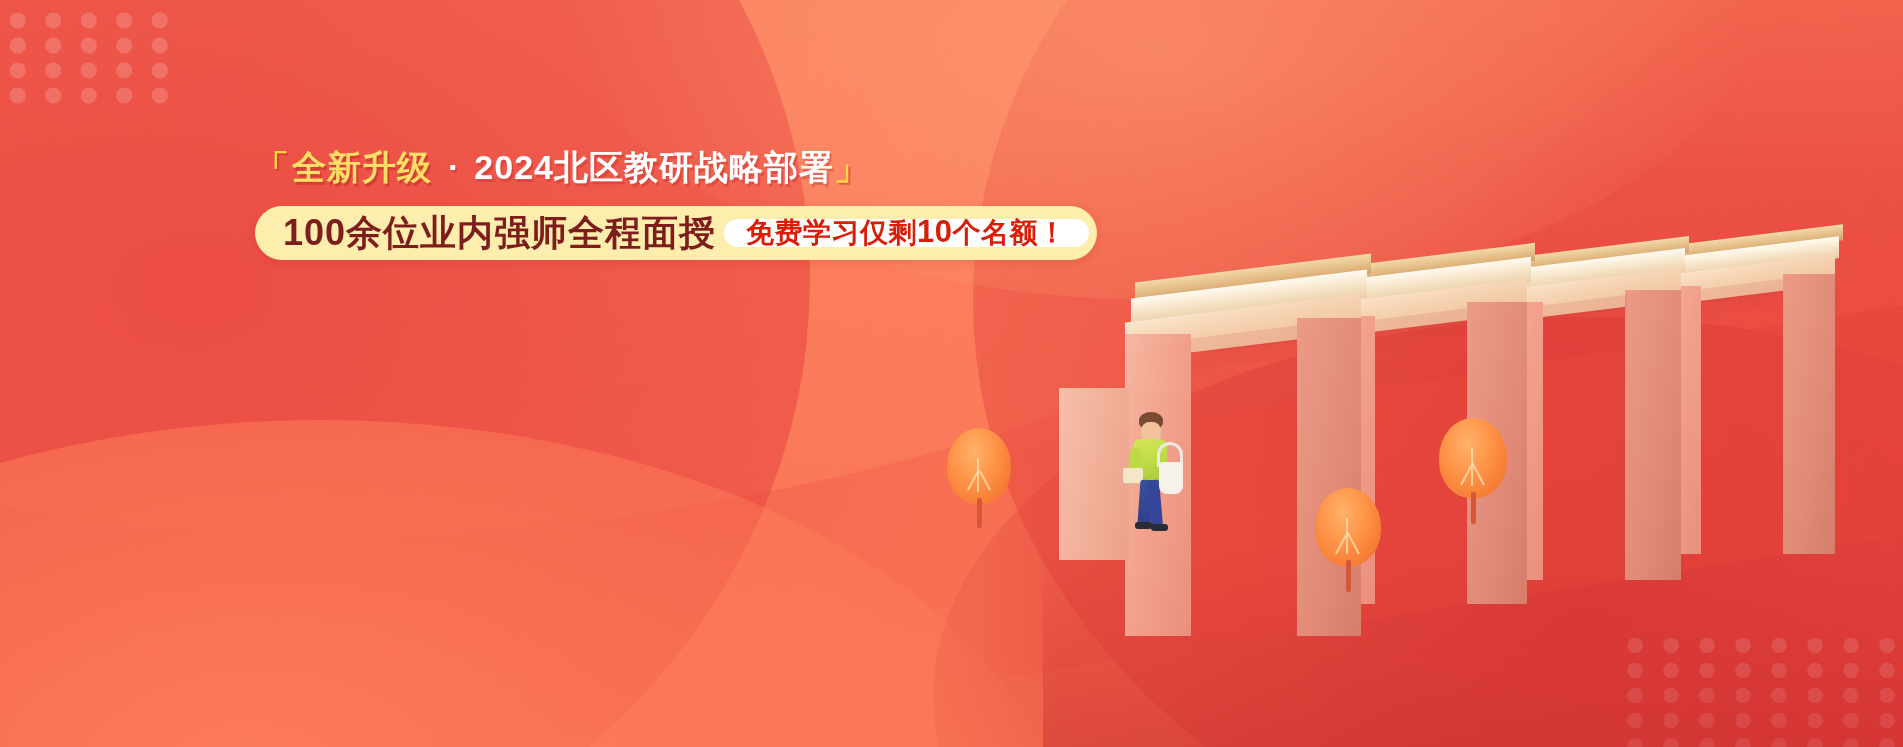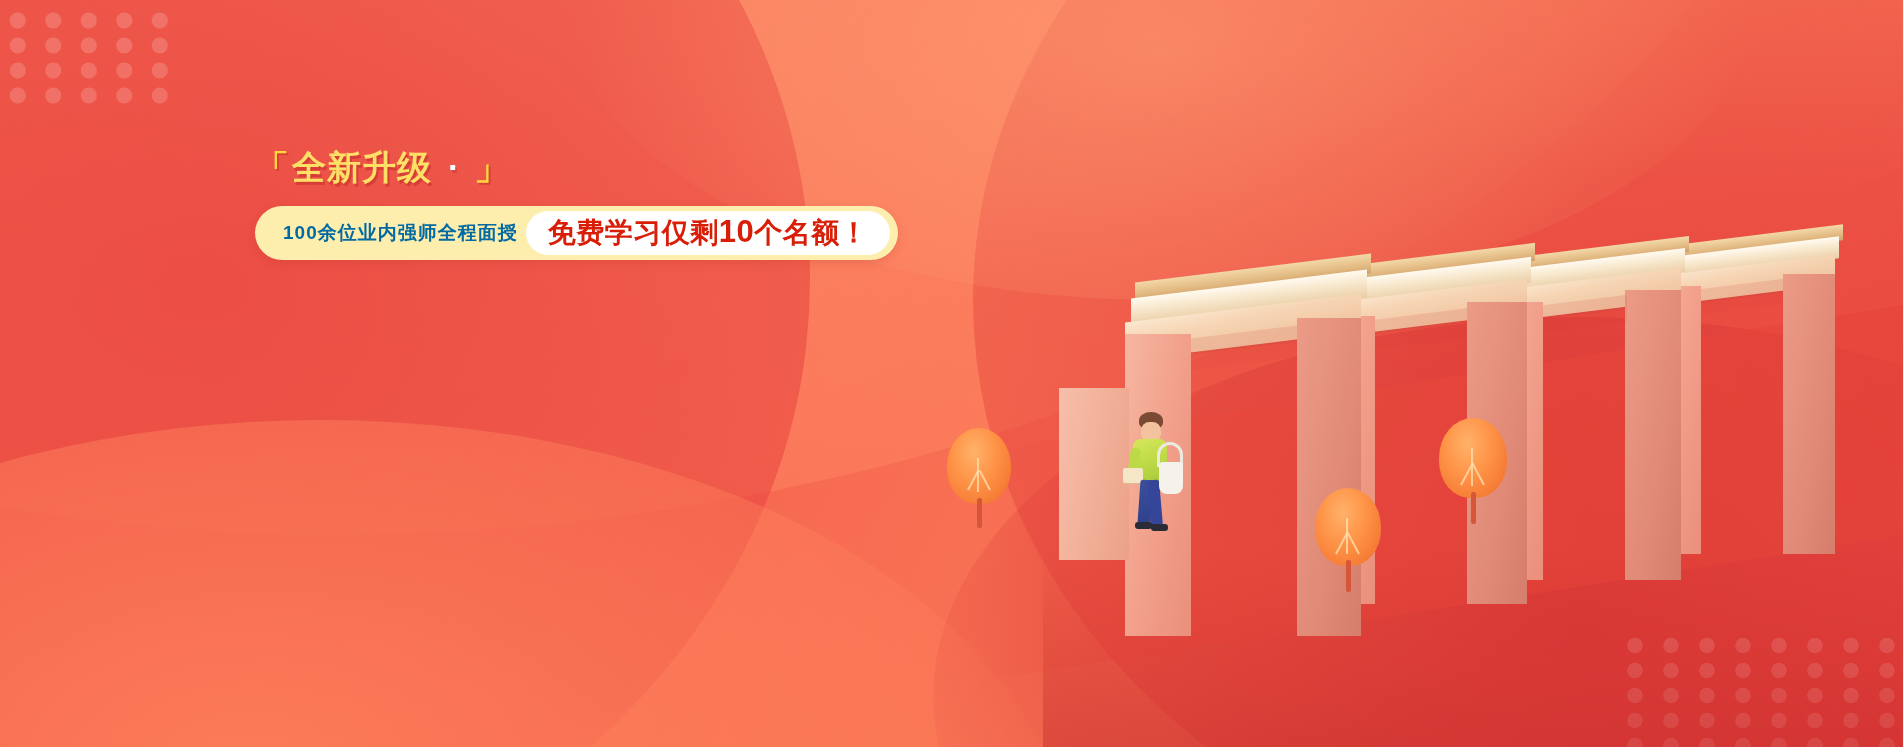--- a/index.html
+++ b/index.html
@@ -193,31 +193,31 @@
   .pill{
     display:inline-flex;
     align-items:center;
     height:54px;
     background:#fdeeae;
     border-radius:27px;
     padding:0 8px 0 28px;
     box-shadow:0 3px 10px rgba(170,40,35,.18);
   }
   .pill-text{
-    color:#0369a1;
-    font-size:19px;
+    color:#7f1d1d;
+    font-size:36px;
     font-weight:700;
     letter-spacing:1px;
     white-space:nowrap;
     padding-right:8px;
   }
   .pill-inner{
     display:inline-flex;
     align-items:center;
-    height:44px;
+    height:28px;
     background:#ffffff;
     border-radius:22px;
     padding:0 22px;
   }
   .pill-inner-text{
     color:#d81e06;
     font-size:28px;
     font-weight:700;
     letter-spacing:.5px;
     white-space:nowrap;
@@ -321,20 +321,21 @@
       <div class="trunk" style="left:32px;top:74px;width:5px;height:32px;"></div>
     </div>
   </div>
 
   <div class="content">
 
     <div class="eyebrow">
       <span class="brk">「</span>
       <span class="gold">全新升级</span>
       <span class="sep">·</span>
+      <span class="white">2024北区教研战略部署</span>
       <span class="brk">」</span>
     </div>
 
 
     <div class="pill">
       <span class="pill-text">100余位业内强师全程面授</span>
       <span class="pill-inner">
         <span class="pill-inner-text"><span>免费学习仅剩</span><span class="num">10</span><span>个名额！</span></span>
       </span>
     </div>

